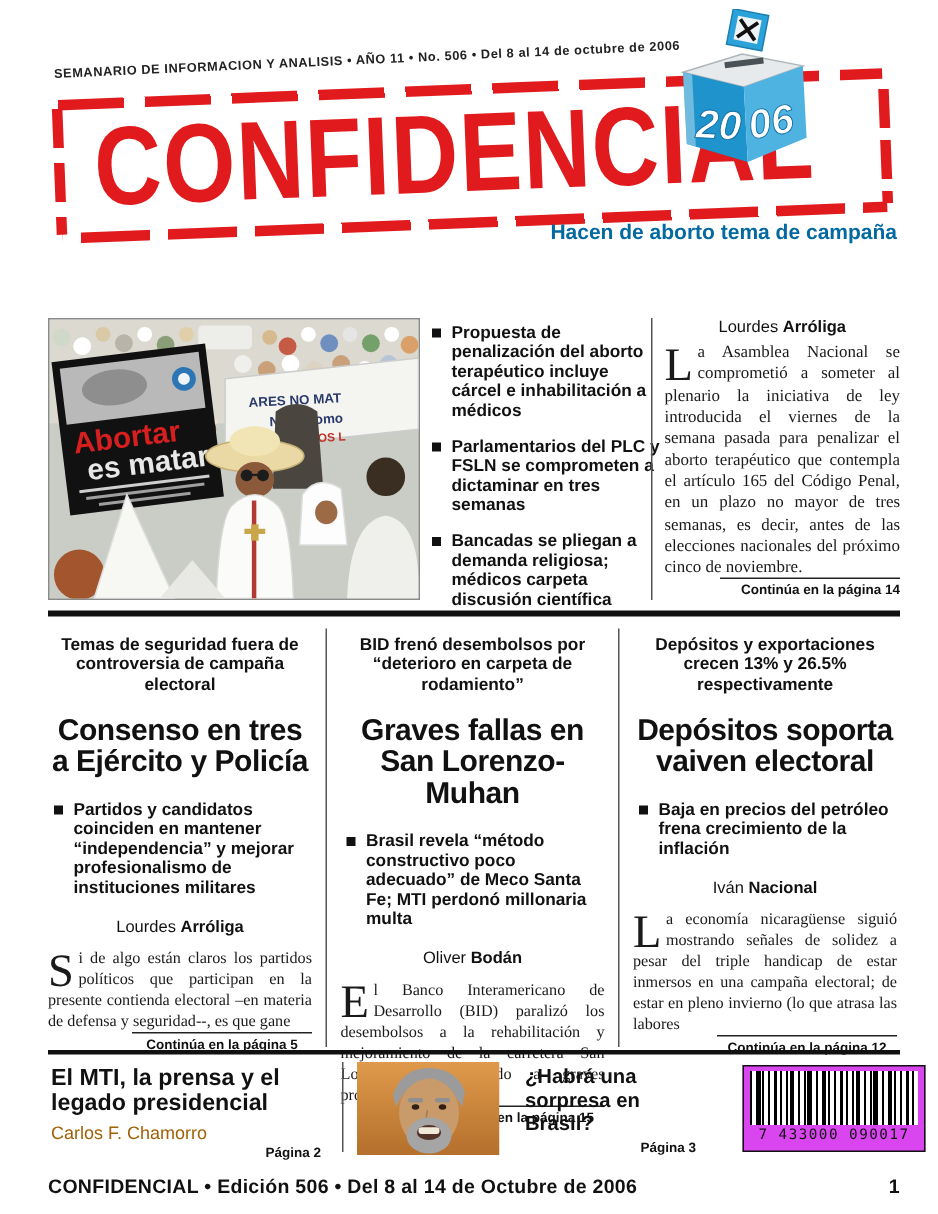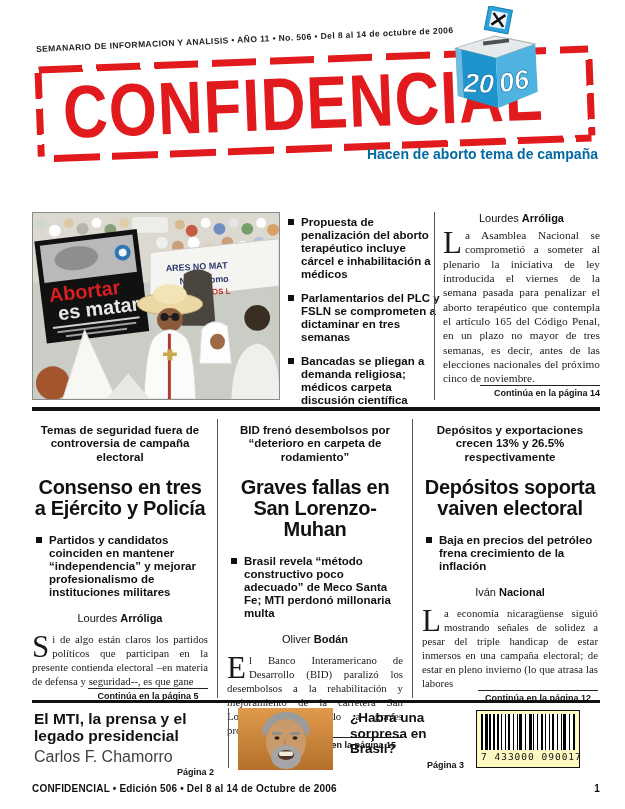--- a/index.html
+++ b/index.html
@@ -61,38 +61,38 @@
   .col-byline{margin-top:13px;font-size:11px;}
   .col-body{margin-top:8px;font-family:"Liberation Serif",serif;font-size:10.8px;
             line-height:1.3;text-align:justify;color:#1a1a1a;}
   .col-continua{margin-top:auto;align-self:flex-end;width:120px;border-top:1px solid #222;
                 padding-top:2px;font-size:9px;font-weight:bold;text-align:center;}
 
   
   .bottom{position:absolute;left:32px;top:708px;width:568px;height:66px;}
   .bottom-left{position:absolute;left:2px;top:2px;width:186px;}
   .bl-headline{font-size:15.5px;font-weight:bold;line-height:1.12;}
-  .bl-byline{margin-top:3px;font-size:16px;color:#404040;}
+  .bl-byline{margin-top:3px;font-size:12px;color:#a16207;}
   .bl-page{margin-top:1px;font-size:9px;font-weight:bold;text-align:right;padding-right:6px;}
   .bottom-vdiv{position:absolute;left:196px;top:0;width:1px;height:60px;background:#555;}
   .lula{position:absolute;left:206px;top:0;width:95px;height:62px;}
   .brasil{position:absolute;left:318px;top:2px;width:122px;}
   .brasil-headline{font-size:13.5px;font-weight:bold;line-height:1.15;}
   .brasil-page{font-size:9px;font-weight:bold;text-align:right;margin-top:3px;padding-right:8px;}
-  .barcode{position:absolute;left:444px;top:2px;width:104px;height:58px;border:1px solid #111;
-           background:#fef9c3;padding:3px 4px 0;box-sizing:border-box;}
+  .barcode{position:absolute;left:463px;top:2px;width:122px;height:58px;border:1px solid #111;
+           background:#d946ef;padding:3px 4px 0;box-sizing:border-box;}
   .bars{height:36px;background-color:#fff;
     background-image:repeating-linear-gradient(90deg,#000 0 1.5px,transparent 1.5px 4px),
                      repeating-linear-gradient(90deg,transparent 0 5px,#000 5px 7px,transparent 7px 11px);}
   .barcode-digits{font-family:"DejaVu Sans Mono",monospace;font-size:9.5px;letter-spacing:1px;
                   text-align:center;margin-top:1px;white-space:nowrap;}
 
   
   .footer{position:absolute;left:32px;top:783px;width:568px;display:flex;
-          justify-content:space-between;font-size:10px;font-weight:bold;letter-spacing:.2px;}
+          justify-content:space-between;font-size:13px;font-weight:bold;letter-spacing:.2px;}
 </style>
 </head>
 <body>
 
 <div class="page">
 
   <div class="topline">SEMANARIO DE INFORMACION Y ANALISIS  •  AÑO 11  •  No. 506  •  Del 8 al 14 de octubre de 2006</div>
 
   <div class="stamp">
     <div class="edge edge-top"></div>

